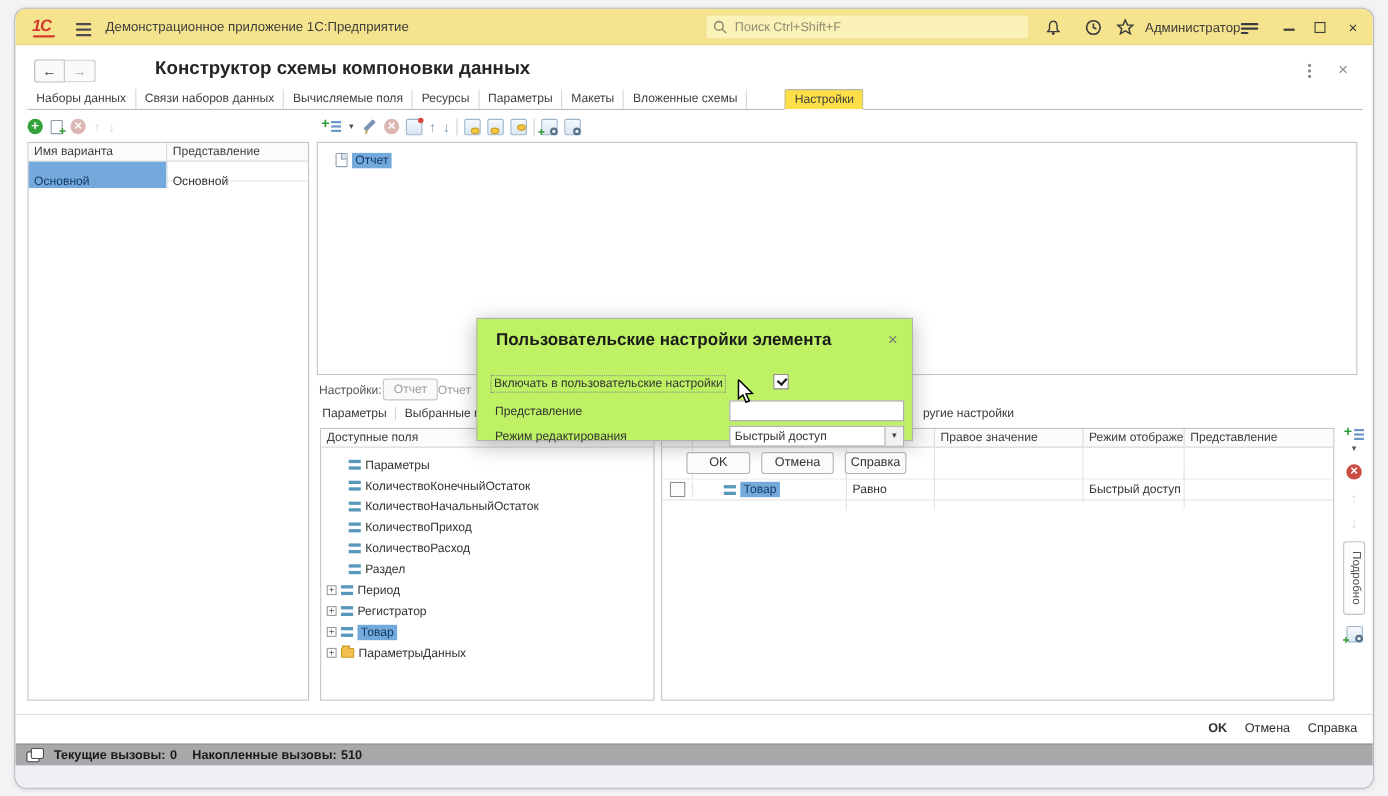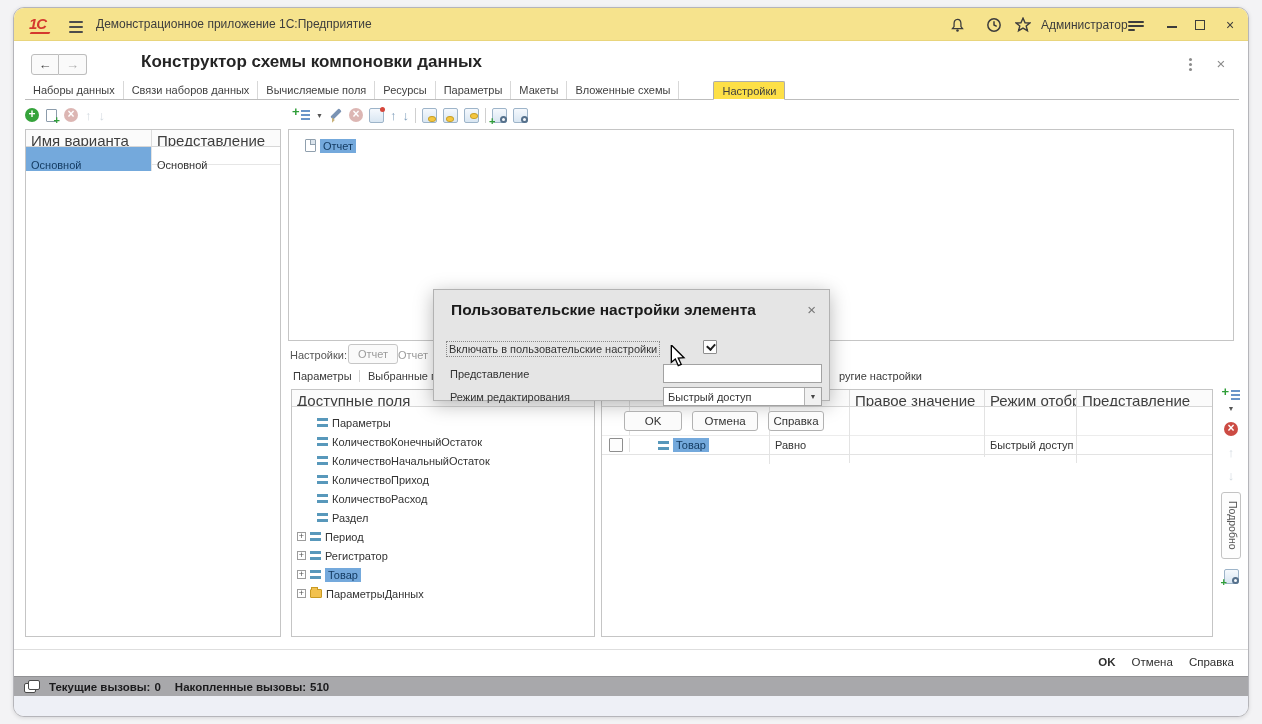--- a/index.html
+++ b/index.html
@@ -77,39 +77,39 @@
     right:-1px; bottom:-1px; background:rgba(255,255,255,.7);}
   .tbi .reddot { position:absolute; width:5px; height:5px; background:#d6473c; border-radius:50%; right:-2px; top:-2px;}
   .addlist { position:relative; width:17px; height:15px; display:inline-block;}
   .addlist b { position:absolute; left:-1px; top:-2px; color:#2f9e38; font-size:13px; line-height:12px; font-weight:bold;}
   .addlist span { position:absolute; right:0; display:block; width:9px; height:2px; background:#6b96c9;}
   .caret { font-size:7px; color:#555; line-height:1; }
   .vsep { width:1px; height:15px; background:#cfcfcf; }
   
   .panelbox { position:absolute; border:1px solid #c5c5c5; background:#fff; }
   .th-row { display:flex; background:#fbfbfb; border-bottom:1px solid #d7d7d7; height:17px; }
-  .th { padding:2px 5px; font-size:15px; color:#3e3e3e; border-right:1px solid #dcdcdc; overflow:hidden; white-space:nowrap;}
+  .th { padding:2px 5px; font-size:11px; color:#3e3e3e; border-right:1px solid #dcdcdc; overflow:hidden; white-space:nowrap;}
   .cell { padding:12px 5px; font-size:11px; overflow:hidden; white-space:nowrap; border-right:1px solid #e3e3e3;}
   .sel { background:#74a9dc; color:#12395f; }
   .treerow { display:flex; align-items:center; height:19px; padding-left:5px; gap:4px; }
   .f-dash { width:11px; height:9px; border-top:3px solid #5898bb; border-bottom:3px solid #5898bb; display:inline-block; flex:none;}
   .f-folder { width:12px; height:9px; background:#f2c14e; border:1px solid #c99a22; border-radius:1px; display:inline-block; flex:none; position:relative;}
   .f-folder::before { content:""; position:absolute; left:0; top:-3px; width:5px; height:2px; background:#f2c14e; border:1px solid #c99a22; border-bottom:none;}
   .exp { width:9px; height:9px; border:1px solid #9c9c9c; background:#fff; font-size:9px; line-height:7px;
     text-align:center; color:#555; display:inline-block; flex:none;}
   .exp::before { content:"+"; }
   .lbl-chip { padding:1px 3px; }
   .docic { position:relative; width:11px; height:13px; background:#fff; border:1px solid #90a0ae; border-radius:1px; display:inline-block;}
   .docic::after{ content:""; position:absolute; right:0; top:0; width:4px; height:4px; background:#dbe4ec; border-left:1px solid #90a0ae; border-bottom:1px solid #90a0ae;}
   
   .cb { width:14px; height:14px; border:1px solid #8e8e8e; background:#fdfdfd; display:inline-block; position:relative; border-radius:1px;}
   .cb.checked::after { content:""; position:absolute; left:3px; top:2px; width:6px; height:4px;
     border-left:2px solid #1d1d1d; border-bottom:2px solid #1d1d1d; transform:rotate(-48deg);}
   
-  .dialog { position:absolute; left:419px; top:281px; width:397px; height:112px; background:#e5e5e5;
+  .dialog { position:absolute; left:419px; top:281px; width:397px; height:112px; background:#bef264;
     border:1px solid #b2b2b2; box-shadow:0 4px 18px rgba(0,0,0,.28); z-index:10;padding-left:38px; }
   .dlg-title { position:absolute; left:17px; top:11px; font-size:15.5px; font-weight:bold; color:#1b1b1b; }
   .dlg-close { position:absolute; right:13px; top:11px; font-size:15px; color:#777; }
   .dlg-lbl { position:absolute; left:16px; font-size:11px; color:#333; }
   .dotted { outline:1px dotted #888; padding:1px 2px; margin-left:-3px;}
   .dlg-input { position:absolute; left:229px; width:159px; height:19px; border:1px solid #a2a2a2;
     font-family:"Liberation Sans",sans-serif; font-size:11px; padding:0 3px; background:#fff;}
   .combo { position:absolute; left:229px; width:159px; height:19px; border:1px solid #a2a2a2; background:#fff;
     display:flex; align-items:center; }
   .combo .val { flex:1; padding:0 4px; font-size:11px; }
@@ -138,20 +138,27 @@
 <div class="window">
 
   <div class="appbar">
     <div class="logo">1С</div>
     <div class="abs hamburger" style="left:55px;top:10px;">
         <span></span>
         <span></span>
         <span></span>
       </div>
     <div class="appbar-title">Демонстрационное приложение 1С:Предприятие</div>
+    <div class="searchbox">
+      <svg width="13" height="13" viewBox="0 0 14 14">
+          <circle cx="6" cy="6" r="4.2" fill="none" stroke="#8d8d72" stroke-width="1.5"></circle>
+          <line x1="9.2" y1="9.2" x2="13" y2="13" stroke="#8d8d72" stroke-width="1.5"></line>
+        </svg>
+      <input type="text" placeholder="Поиск Ctrl+Shift+F" style="">
+    </div>
     <div class="abar-ic" style="left:934px;">
       <svg width="15" height="15" viewBox="0 0 14 14">
           <path d="M7 1.2 C4.7 1.2 3.8 3 3.8 5.4 L3.8 8 L2.3 10 L11.7 10 L10.2 8 L10.2 5.4 C10.2 3 9.3 1.2 7 1.2 Z" fill="none" stroke="#3c3c3c" stroke-width="1.2"></path>
           <circle cx="7" cy="11.6" r="1.2" fill="#3c3c3c"></circle>
         </svg>
     </div>
     <div class="abar-ic" style="left:971px;">
       <svg width="16" height="16" viewBox="0 0 14 14">
           <circle cx="7" cy="7" r="5.4" fill="none" stroke="#3c3c3c" stroke-width="1.3"></circle>
           <polyline points="7,3.8 7,7 9.4,8.2" fill="none" stroke="#3c3c3c" stroke-width="1.3"></polyline>

